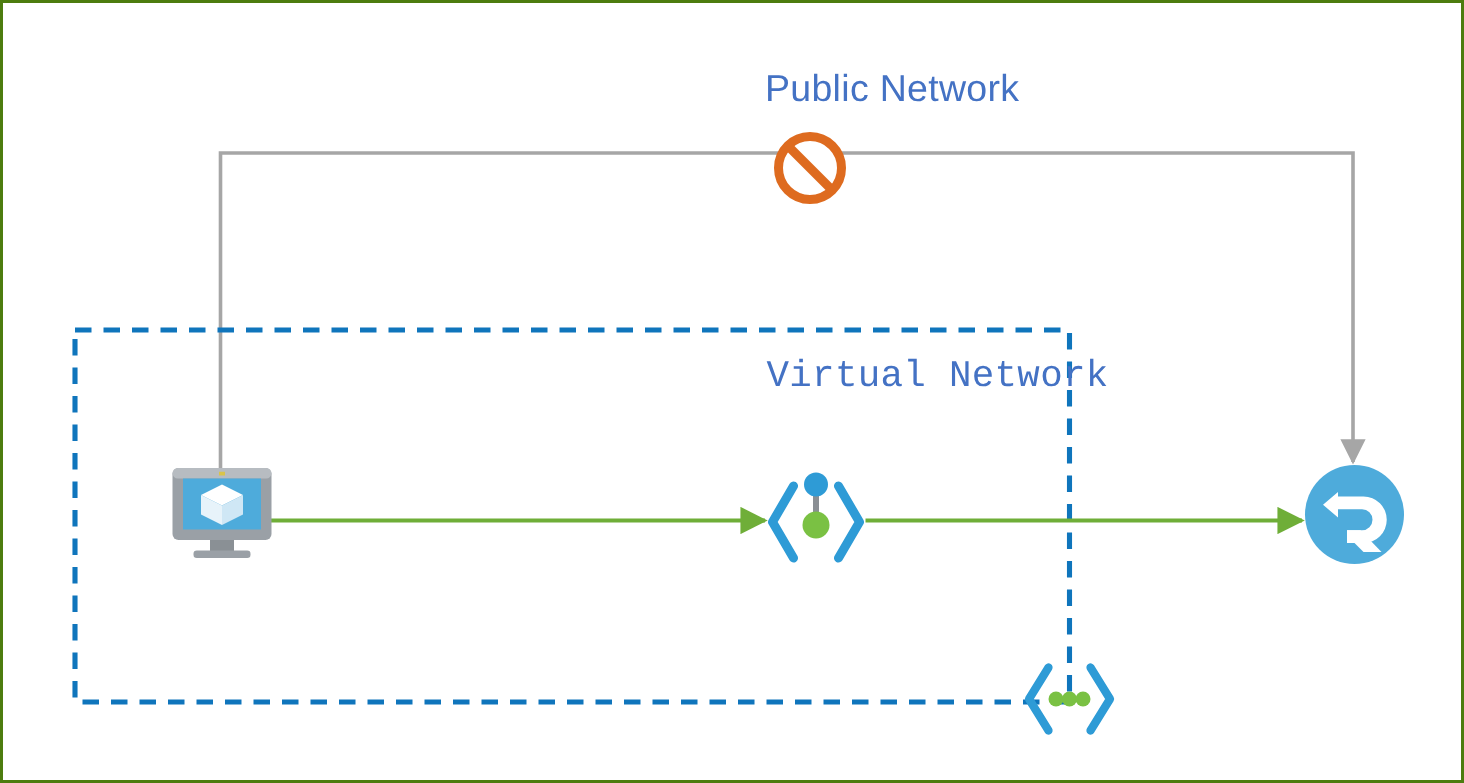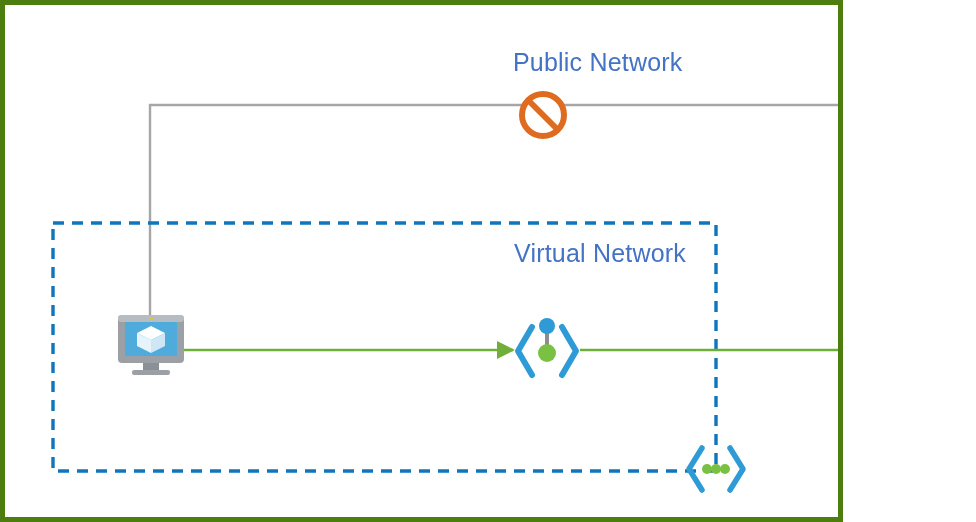--- a/index.html
+++ b/index.html
@@ -5,24 +5,24 @@
   html, body {
     margin: 0;
     padding: 0;
     background: #ffffff;
   }
   body {
     font-family: "Liberation Sans", sans-serif;
   }
   #canvas {
     position: relative;
-    width: 843px;
+    width: 976px;
     height: 522px;
     background: #ffffff;
-    border: 5px solid #4d7c0f;
+    border: 2px solid #4d7c0f;
     box-sizing: border-box;
     overflow: hidden;
   }
   .layer {
     position: absolute;
     left: 0;
     top: 0;
     width: 976px;
     height: 522px;
   }
@@ -34,20 +34,21 @@
     white-space: nowrap;
     letter-spacing: 0.2px;
   }
   #public-network-label {
     left: 508px;
     top: 43px;
   }
   #virtual-network-label {
     left: 509px;
     top: 234px;
+    font-family: Liberation Mono, monospace;
   }
   .icon-box {
     position: absolute;
   }
 </style>
 </head>
 <body>
 
 <div id="canvas">
 

